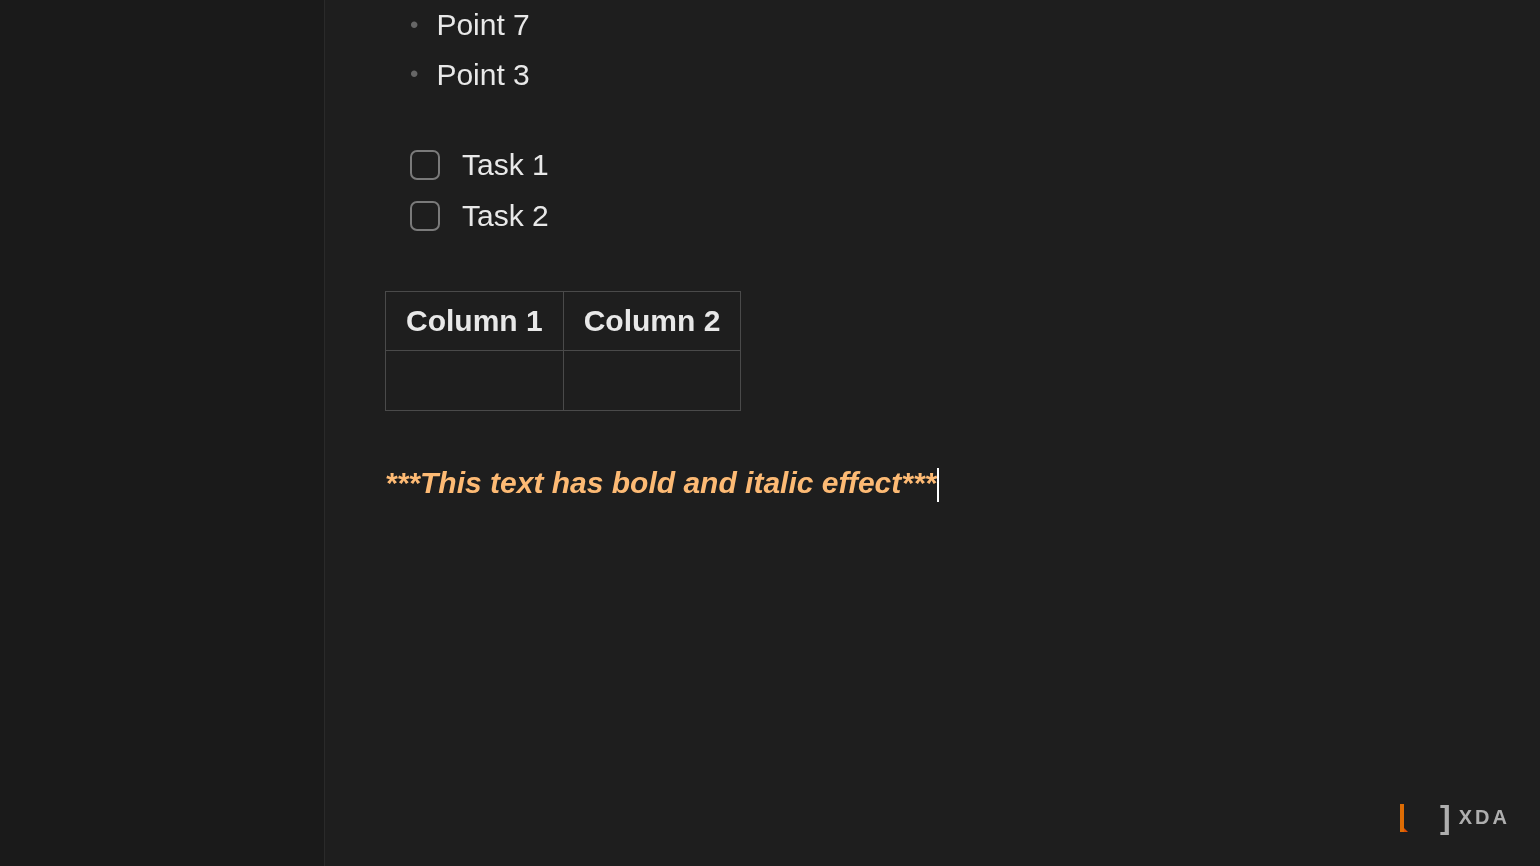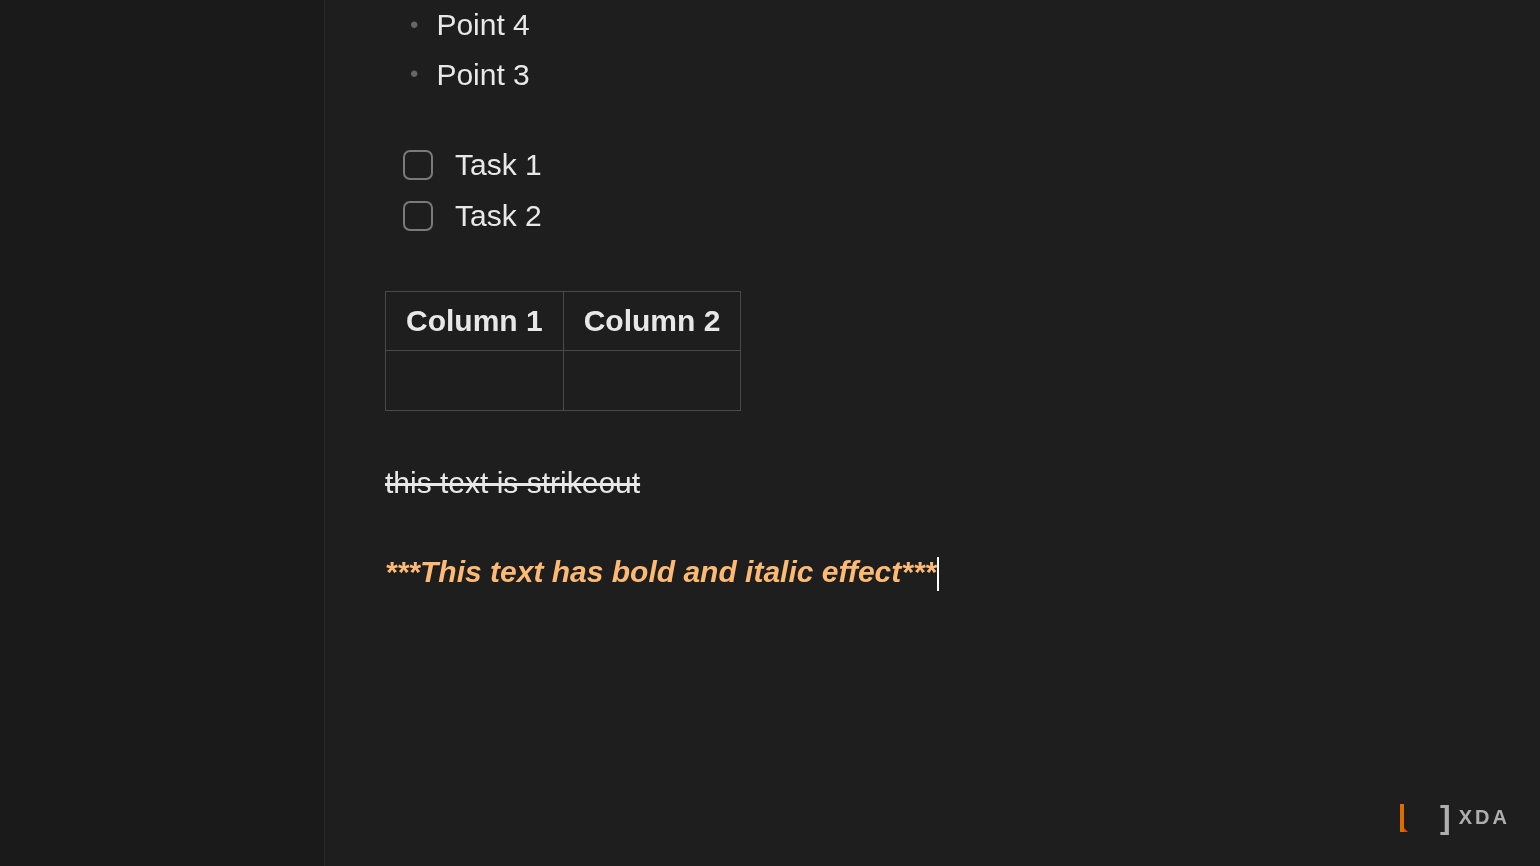--- a/index.html
+++ b/index.html
@@ -54,21 +54,21 @@
     .task-list {
       list-style: none;
       margin-bottom: 50px;
     }
     
     .task-item {
       display: flex;
       align-items: center;
       font-size: 30px;
       line-height: 1.7;
-      margin-left: 18px;
+      margin-left: 25px;
     }
     
     .checkbox {
       width: 30px;
       height: 30px;
       border: 2.5px solid #7a7a7a;
       border-radius: 7px;
       margin-right: 22px;
       background: transparent;
       cursor: pointer;
@@ -157,21 +157,21 @@
 </head>
 <body>
 
 <div class="sidebar"></div>
 
 <div class="editor-area">
   
   <ul class="bullet-list">
     <li class="bullet-item">
       <span class="bullet-marker">•</span>
-      <span>Point 4</span>
+      <span>Point 7</span>
     </li>
     <li class="bullet-item">
       <span class="bullet-marker">•</span>
       <span>Point 3</span>
     </li>
   </ul>
   
   <ul class="task-list">
     <li class="task-item">
       <span class="checkbox"></span>
@@ -193,23 +193,20 @@
       </thead>
       <tbody>
         <tr>
           <td></td>
           <td></td>
         </tr>
       </tbody>
     </table>
   </div>
   
-  <p class="strikethrough-text">
-    <span>this text is strikeout</span>
-  </p>
   
   <p class="bold-italic-line">
     <span>***This text has bold and italic effect***</span><span class="text-cursor"></span>
   </p>
   
   <div class="watermark">
     <svg width="36" height="36" viewBox="0 0 36 36">
       <path d="M 8 4 L 4 4 L 4 32 L 8 32 L 8 28 L 8 8 Z" fill="#ff7a00"></path>
       <path d="M 8 28 L 12 32 L 8 32 Z" fill="#ff5500"></path>
     </svg>

